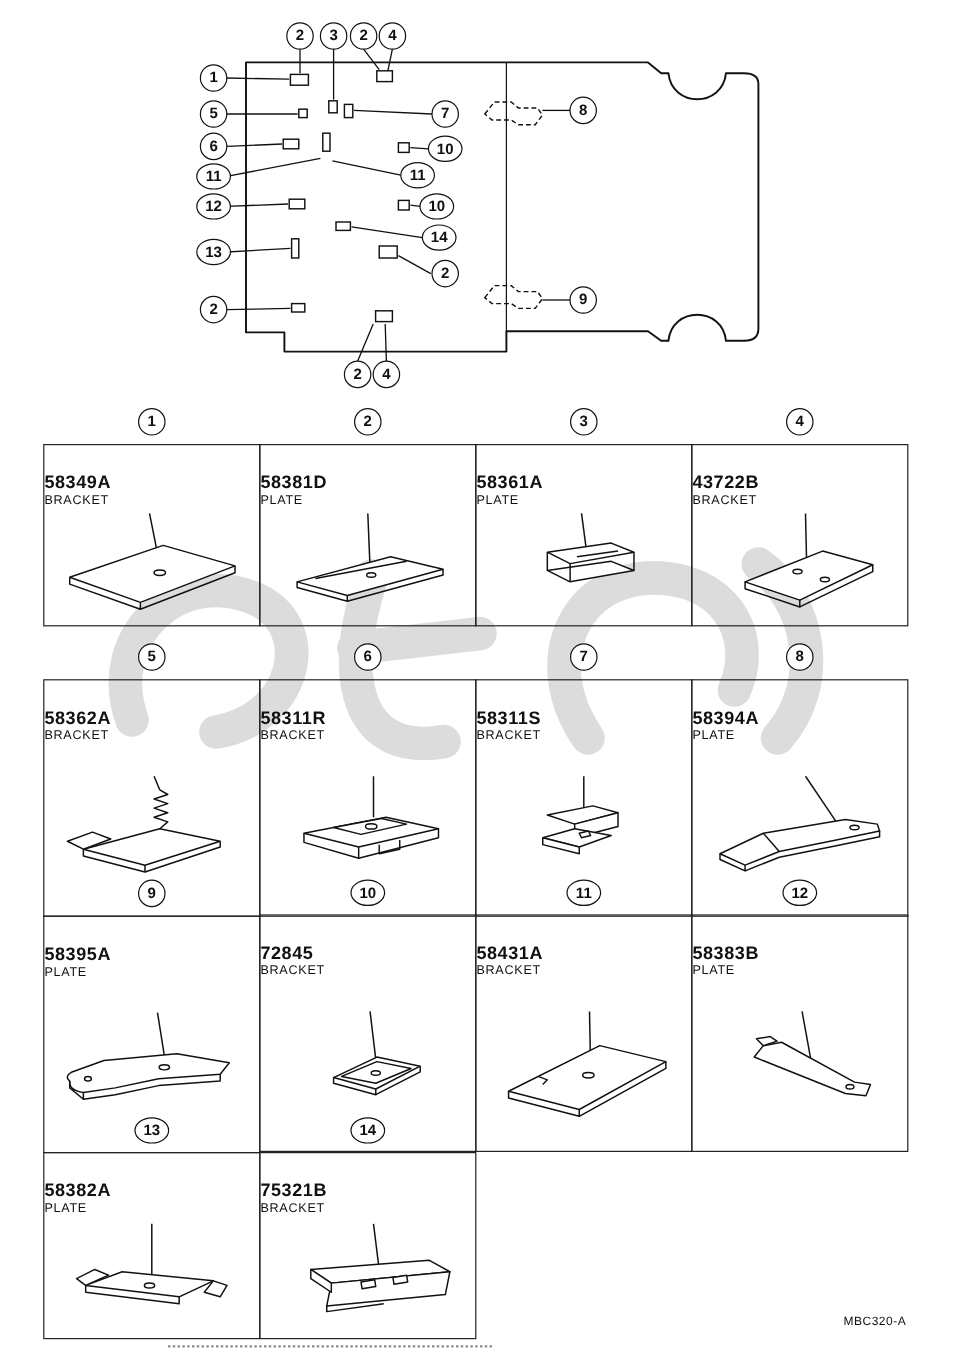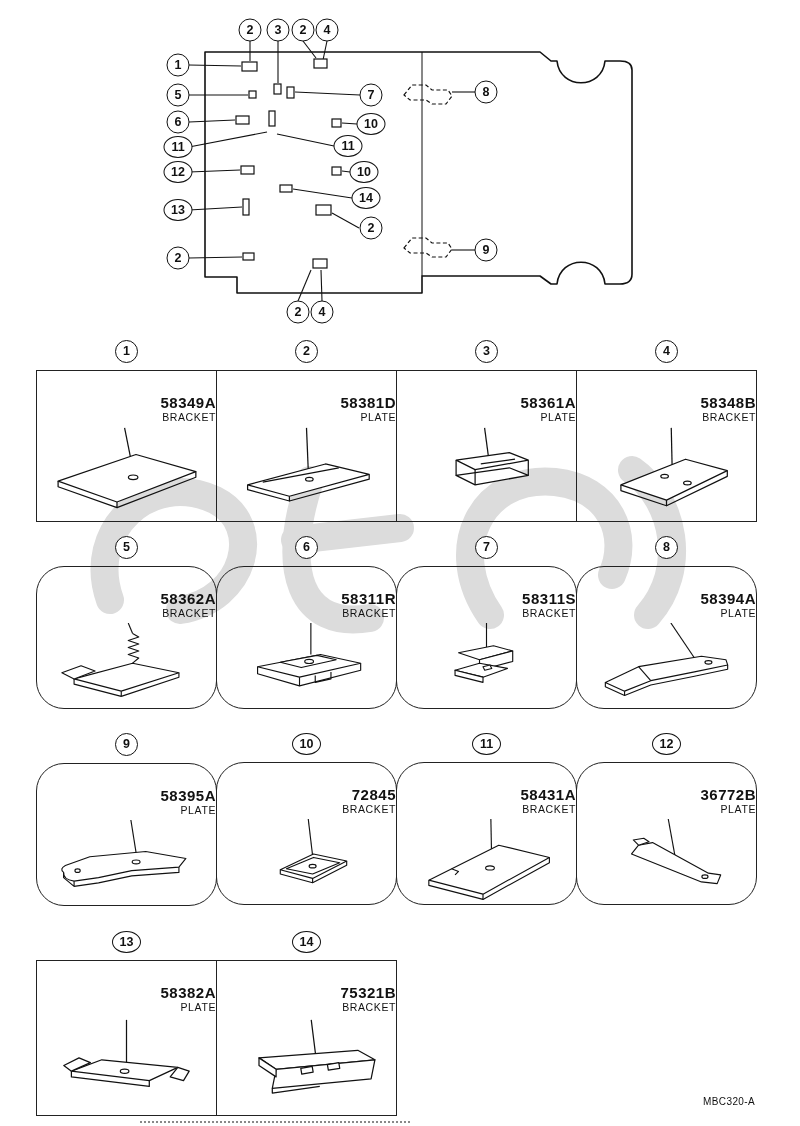--- a/index.html
+++ b/index.html
@@ -21,23 +21,23 @@
   .parts-row{position:absolute;left:36px;display:flex;align-items:flex-start;z-index:2;}
   .part-col{width:181px;display:flex;flex-direction:column;align-items:center;margin-left:-1px;}
   .part-col:first-child{margin-left:0;}
   .part-ref{
     width:21px;height:21px;border:1.7px solid #111;border-radius:50%;
     display:flex;align-items:center;justify-content:center;
     font-weight:bold;font-size:12.5px;margin-bottom:7px;background:#fff;line-height:1;
   }
   .part-ref.wide{width:27px;height:20px;}
   .part-box{position:relative;width:181px;height:152px;border:1.4px solid #222;box-sizing:border-box;background:transparent;}
-  .h155 .part-box{height:143px;border-radius:28px;}
+  .h155 .part-box{height:198px;}
   .h142 .part-box{height:156px;}
-  .part-label{position:absolute;top:24px;left:0;right:0;text-align:right;line-height:1.1;z-index:2;}
+  .part-label{position:absolute;top:24px;left:0;right:0;text-align:left;line-height:1.1;z-index:2;}
   .pn{font-size:15px;font-weight:bold;letter-spacing:.5px;display:block;}
   .pt{font-size:10.5px;font-weight:normal;letter-spacing:.6px;display:block;}
   .part-draw{position:absolute;left:4px;right:4px;top:56px;bottom:2px;}
   .part-draw svg{width:100%;height:100%;}
   .doc-code{position:absolute;left:703px;top:1096px;font-size:10px;font-weight:normal;letter-spacing:.4px;}
   .artifact{position:absolute;left:140px;bottom:3px;width:270px;height:0;border-top:2px dotted #888;}
   .diagram-svg{position:absolute;left:0;top:0;z-index:2;}
 </style>
 </head>
 <body>
@@ -190,21 +190,21 @@
             <line x1="84" y1="38" x2="120" y2="33"></line>
           </svg>
         </div>
       </div>
     </div>
 
     <div class="part-col">
       <span class="part-ref">4</span>
       <div class="part-box">
         <div class="part-label">
-          <span class="pn">58348B</span>
+          <span class="pn">43722B</span>
           <span class="pt">BRACKET</span>
         </div>
         <div class="part-draw">
           <svg viewBox="0 0 180 95" preserveAspectRatio="xMidYMid meet" fill="#fff" stroke="#111" stroke-width="1.3" stroke-linejoin="round">
             <line x1="95" y1="0" x2="96" y2="44"></line>
             <polygon points="42,60 110,33 154,45 90,76"></polygon>
             <polyline points="42,60 42,66 90,82 90,76" fill="none"></polyline>
             <polyline points="90,82 154,51 154,45" fill="none"></polyline>
             <ellipse cx="88" cy="51" rx="4" ry="2"></ellipse>
             <ellipse cx="112" cy="58" rx="4" ry="2"></ellipse>
@@ -357,21 +357,21 @@
             <polyline points="50,57 58,60 54,64" fill="none"></polyline>
           </svg>
         </div>
       </div>
     </div>
 
     <div class="part-col">
       <span class="part-ref wide">12</span>
       <div class="part-box">
         <div class="part-label">
-          <span class="pn">36772B</span>
+          <span class="pn">58383B</span>
           <span class="pt">PLATE</span>
         </div>
         <div class="part-draw">
           <svg viewBox="0 0 180 95" preserveAspectRatio="xMidYMid meet" fill="#fff" stroke="#111" stroke-width="1.3" stroke-linejoin="round">
             <line x1="92" y1="0" x2="100" y2="44"></line>
             <polygon points="58,30 74,27 138,62 152,64 148,74 130,72 50,40"></polygon>
             <polygon points="58,30 52,24 64,22 70,26"></polygon>
             <ellipse cx="134" cy="66" rx="3.5" ry="2"></ellipse>
           </svg>
         </div>

